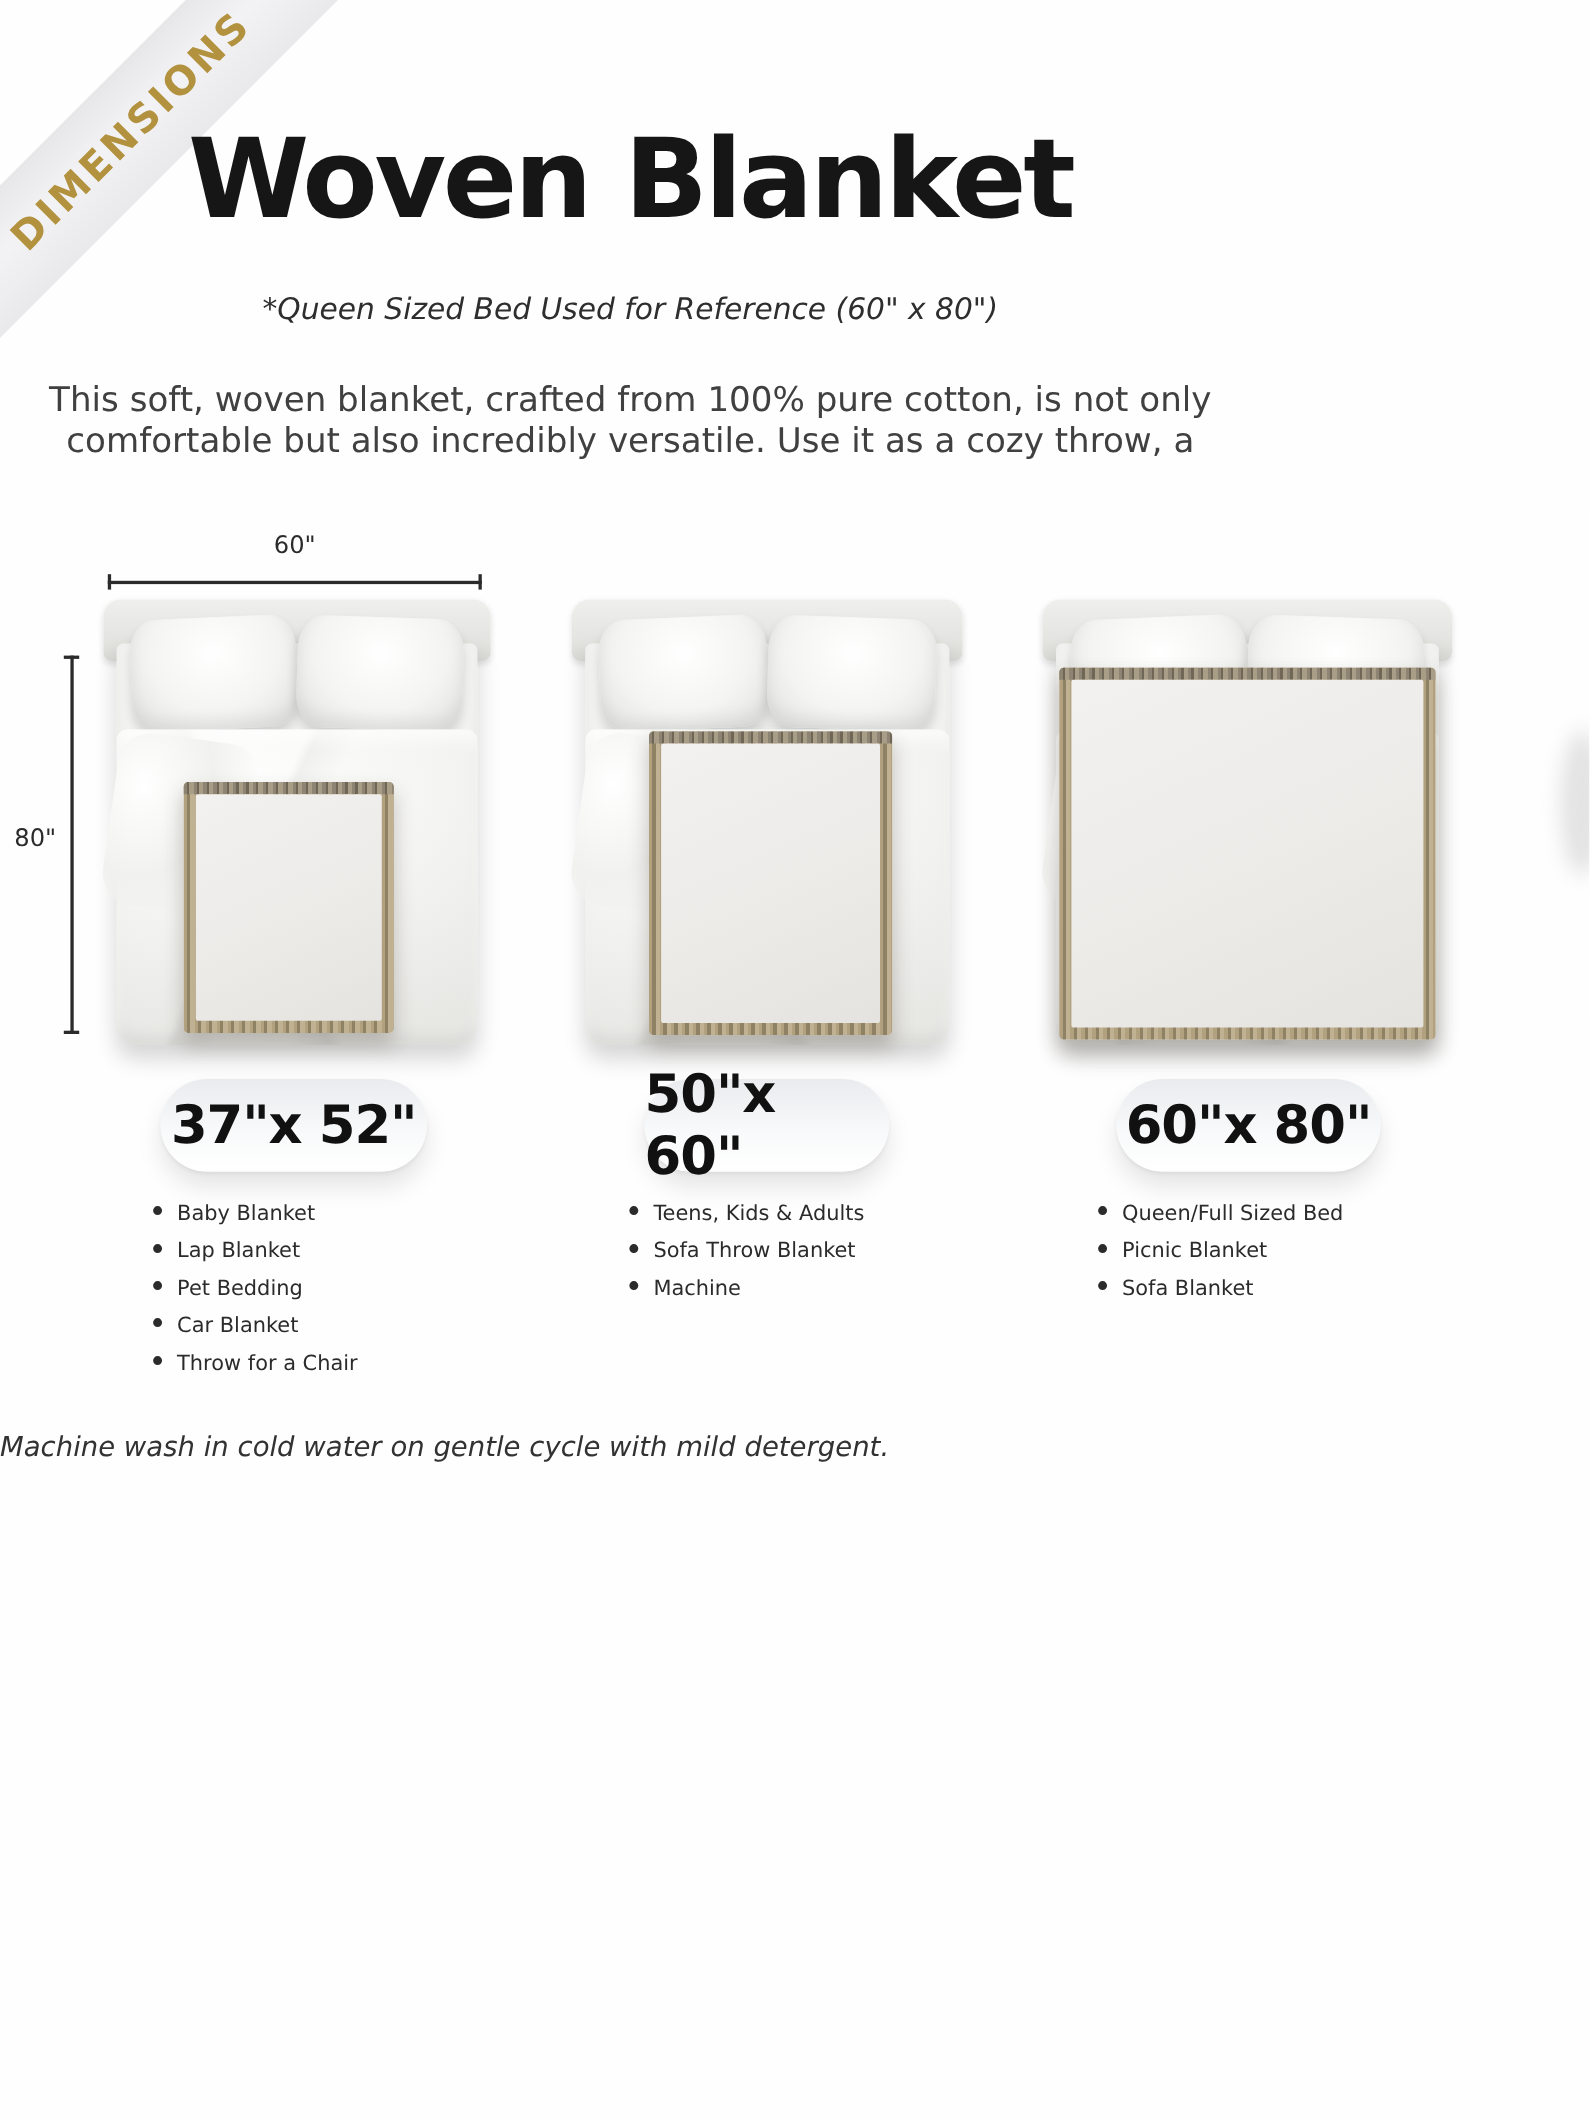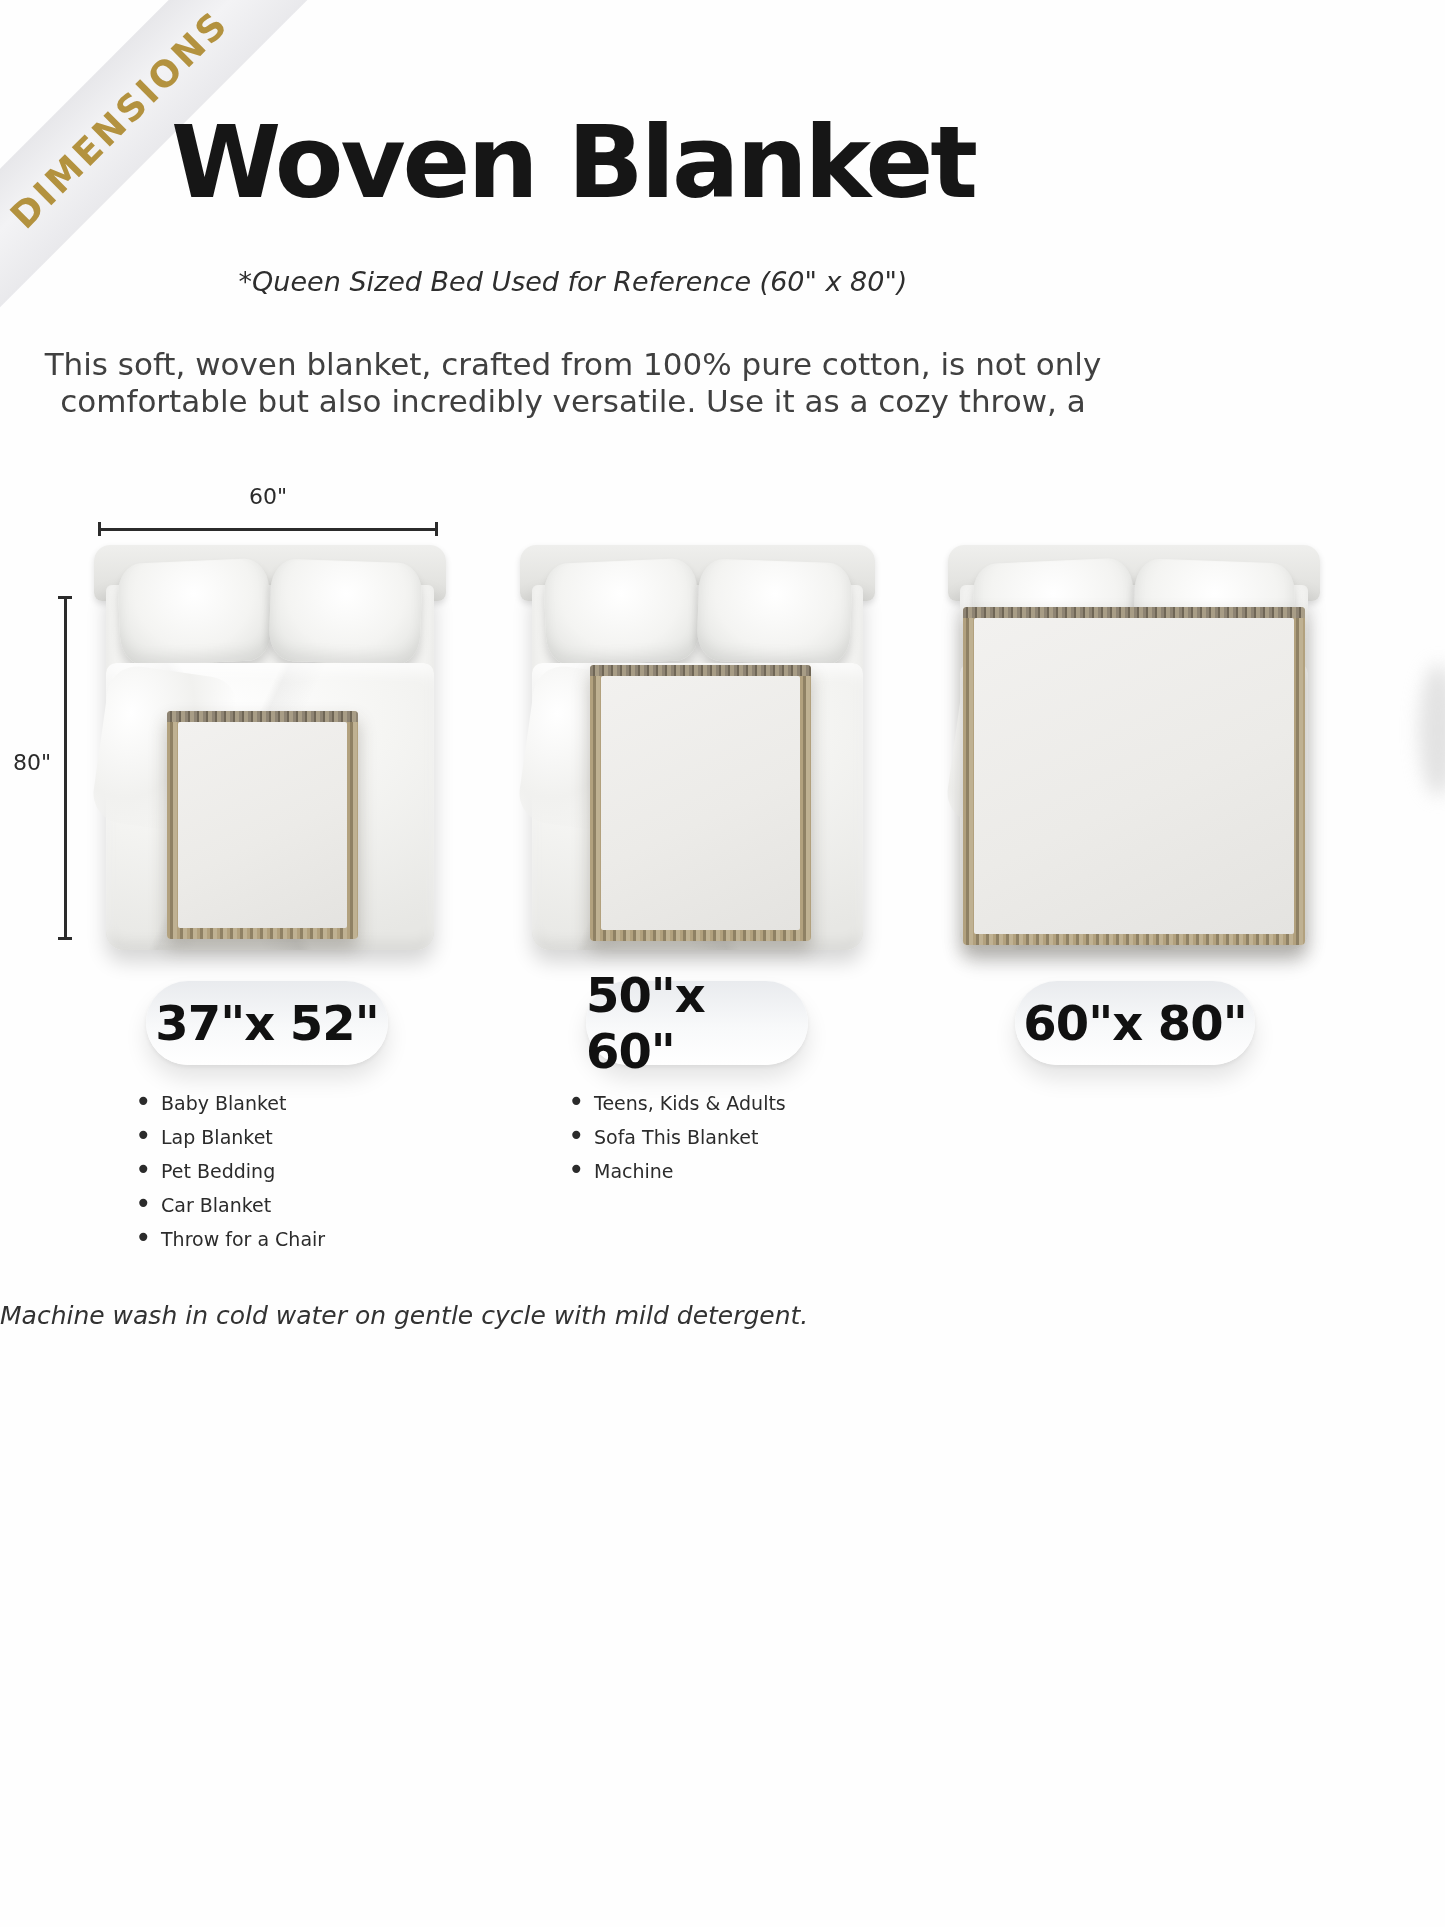--- a/index.html
+++ b/index.html
@@ -206,21 +206,26 @@
 
   <ul class="uses u1">
     <li>Baby Blanket</li>
     <li>Lap Blanket</li>
     <li>Pet Bedding</li>
     <li>Car Blanket</li>
     <li>Throw for a Chair</li>
   </ul>
   <ul class="uses u2">
     <li>Teens, Kids &amp; Adults</li>
-    <li>Sofa This Blanket</li>
+    <li>Sofa Throw Blanket</li>
     <li>Machine</li>
   </ul>
+  <ul class="uses u3">
+    <li>Queen/Full Sized Bed</li>
+    <li>Picnic Blanket</li>
+    <li>Sofa Blanket</li>
+  </ul>
 
   <div class="care">
     <div>Machine wash in cold water on gentle cycle with mild detergent.</div>
   </div>
 
 </div>
 
 </body></html>

